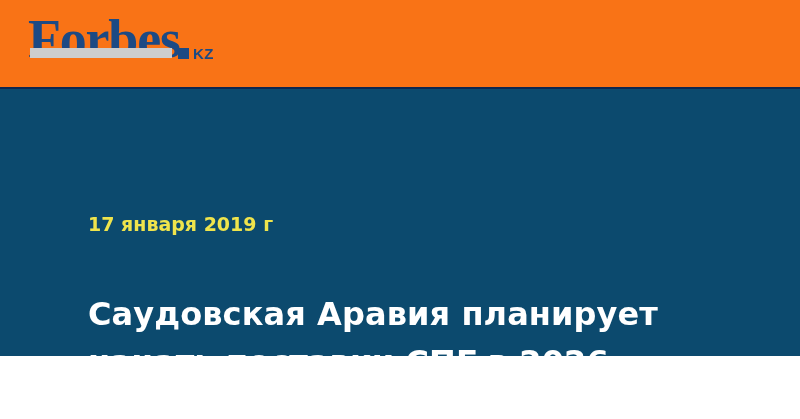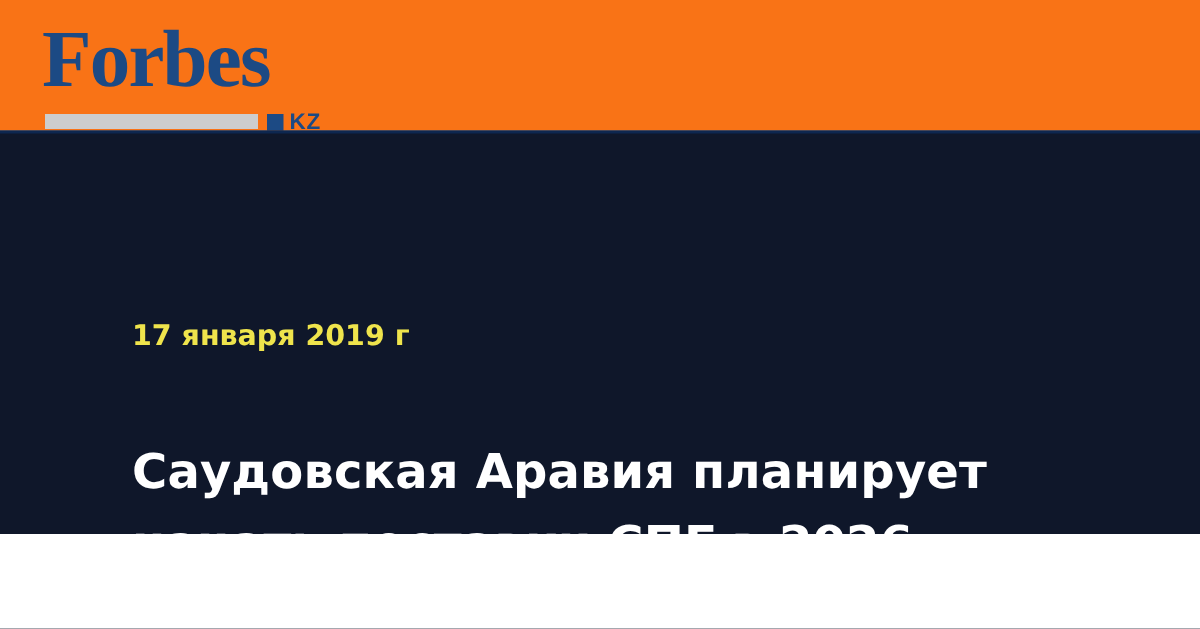--- a/index.html
+++ b/index.html
@@ -50,21 +50,21 @@
     font-size: 54px;
     line-height: 54px;
     letter-spacing: -1.2px;
     color: #1c4a84;
     white-space: nowrap;
   }
 
   .logo-underrow {
     position: absolute;
     left: 2px;
-    top: 62px;
+    top: 34px;
     width: 198px;
     height: 14px;
   }
 
   .logo-graybar {
     position: absolute;
     left: 0;
     top: 2px;
     width: 142px;
     height: 10px;
@@ -92,21 +92,21 @@
     color: #1c4a84;
   }
 
   
   .hero {
     position: absolute;
     left: 0;
     top: 87px;
     width: 800px;
     height: 269px;
-    background: #0f172a;
+    background: #0c4a6e;
   }
 
   .hero-topline {
     position: absolute;
     left: 0;
     top: 0;
     width: 800px;
     height: 2px;
     background: #0d2750;
   }

